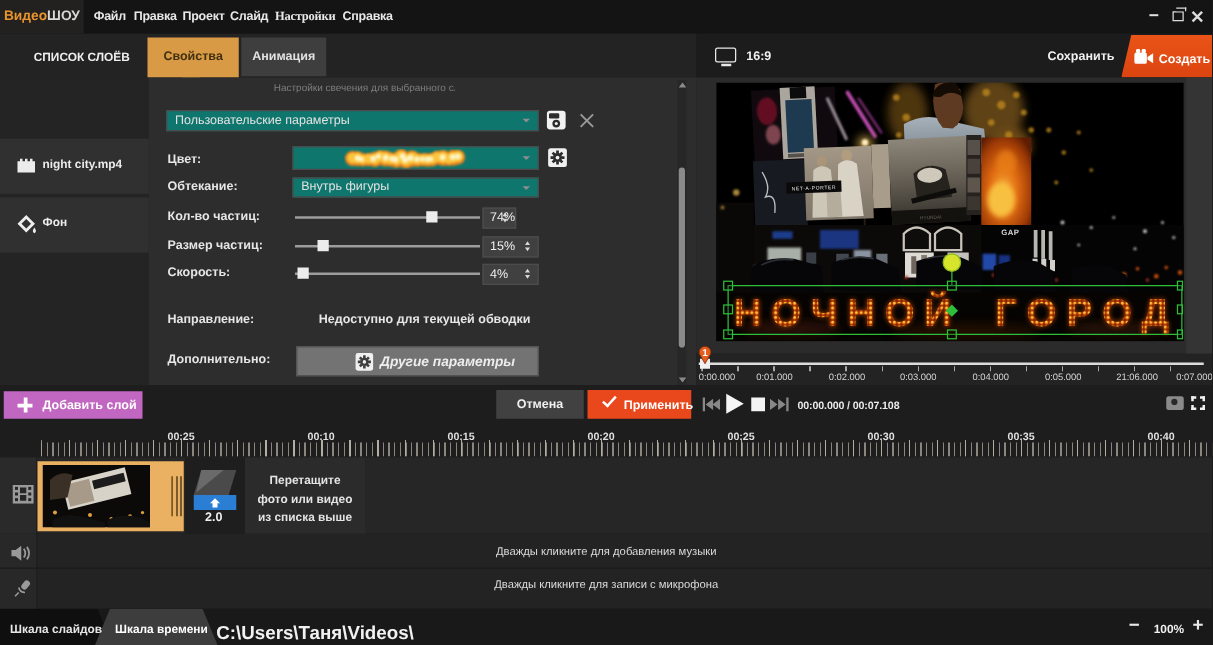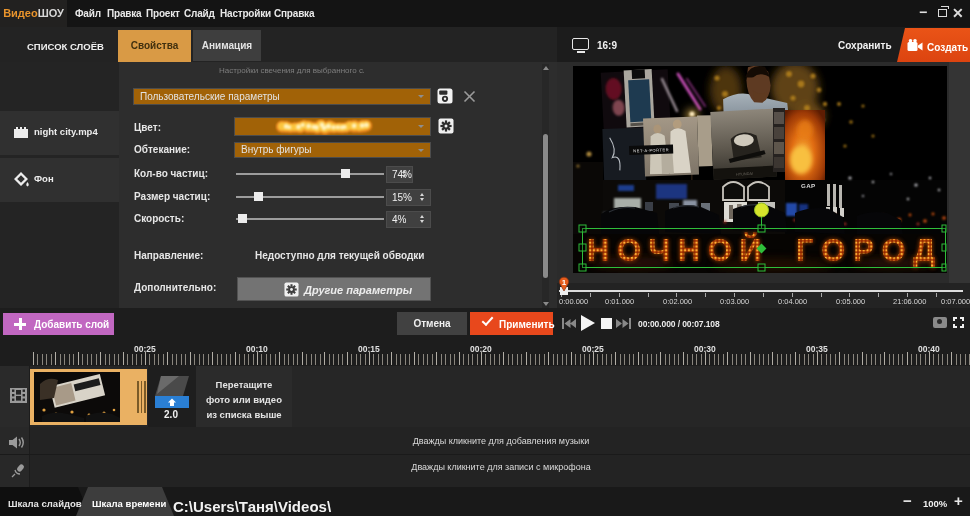--- a/index.html
+++ b/index.html
@@ -1,18 +1,18 @@
 <!DOCTYPE html>
 <html><head><meta charset="utf-8">
 <style>
 *{margin:0;padding:0;box-sizing:border-box;}
 html,body{width:970px;height:516px;overflow:hidden;background:#1b1b1b;
 font-family:"Liberation Sans",sans-serif;}
 .abs{position:absolute;}
-#app{position:relative;width:970px;height:516px;background:#1e1e1e;overflow:hidden;padding-left:16px;}
+#app{position:relative;width:970px;height:516px;background:#1e1e1e;overflow:hidden;}
 
 #titlebar{left:0;top:0;width:970px;height:27px;background:#141414;}
 #logo{left:0;top:0;width:67px;height:27px;background:#222120;color:#e9942c;
 font-weight:bold;font-size:11px;line-height:27px;text-align:center;}
 #logo span{color:#d8d8d8;}
 .menu{top:0;height:27px;line-height:27px;color:#e8e8e8;font-size:10px;font-weight:bold;letter-spacing:-.2px;}
 
 .winbtn{top:6px;color:#dcdcdc;font-size:13px;}
 
 #hdr2L{left:0;top:27px;width:557px;height:35px;background:#232323;}
@@ -25,21 +25,21 @@
 #tabptr{left:146px;top:62px;width:0;height:0;border-left:7px solid transparent;
 border-right:7px solid transparent;border-top:7px solid #d99a45;}
 
 #sidebar{left:0;top:62px;width:119px;height:248px;background:#242424;}
 .lrow{left:0;width:119px;height:44px;background:#303030;}
 .lrow .ind{position:absolute;left:0;top:0;width:5px;height:44px;background:#8f8f8f;}
 .lrow .lbl{position:absolute;left:34px;top:15px;color:#ececec;font-size:9.5px;font-weight:bold;white-space:nowrap;}
 
 #panel{left:119px;top:62px;width:438px;height:248px;background:#2d2d2d;}
 .plabel{color:#e6e6e6;font-size:10px;font-weight:bold;white-space:nowrap;}
-.dd{background:#a16207;border:1px solid #4c4c4c;color:#e2e2e2;font-size:10px;white-space:nowrap;}
+.dd{background:#0f766e;border:1px solid #4c4c4c;color:#e2e2e2;font-size:10px;white-space:nowrap;}
 .ddarr{position:absolute;right:6px;top:50%;margin-top:-1.5px;width:0;height:0;
 border-left:3px solid transparent;border-right:3px solid transparent;border-top:3.5px solid #8e8e8e;}
 .slider-track{height:2px;background:#9c9c9c;}
 .sthumb{width:9px;height:9px;background:#ececec;top:-4px;position:absolute;}
 .valbox{background:#404040;border:1px solid #4c4c4c;color:#f0f0f0;font-size:10px;}
 .spin{position:absolute;right:5px;width:5px;}
 .spin .up{width:0;height:0;border-left:2.5px solid transparent;border-right:2.5px solid transparent;
 border-bottom:3px solid #d8d8d8;margin-bottom:2px;}
 .spin .dn{width:0;height:0;border-left:2.5px solid transparent;border-right:2.5px solid transparent;
 border-top:3px solid #d8d8d8;}
@@ -63,21 +63,21 @@
 </style></head>
 <body>
 <div id="app">
 
 <div class="abs" id="titlebar"></div>
 <div class="abs" id="logo">Видео<span>ШОУ</span></div>
 <div class="abs menu" style="left:75px;">Файл</div>
 <div class="abs menu" style="left:107px;">Правка</div>
 <div class="abs menu" style="left:146px;">Проект</div>
 <div class="abs menu" style="left:184px;">Слайд</div>
-<div class="abs menu" style="left:220px;">Настройки</div>
+<div class="abs menu" style="left:220px;font-family:Liberation Serif, serif;">Настройки</div>
 <div class="abs menu" style="left:274px;">Справка</div>
 <div class="abs winbtn" style="left:919px;top:4px;color:#e0e0e0;font-size:14px;font-weight:bold;">−</div>
 <div class="abs" style="left:938px;top:9px;width:9px;height:8px;border:1.5px solid #dcdcdc;"></div>
 <div class="abs" style="left:941px;top:6px;width:8px;height:3px;background:#141414;border-top:1.5px solid #dcdcdc;border-right:1.5px solid #dcdcdc;"></div>
 <div class="abs winbtn" style="left:952px;top:5px;font-size:14px;font-weight:bold;">✕</div>
 
 <div class="abs" id="hdr2L"></div>
 <div class="abs" id="hdr2R"></div>
 <div class="abs" id="layerhdr">СПИСОК СЛОЁВ</div>
 <div class="abs" id="tabProps">Свойства</div>

